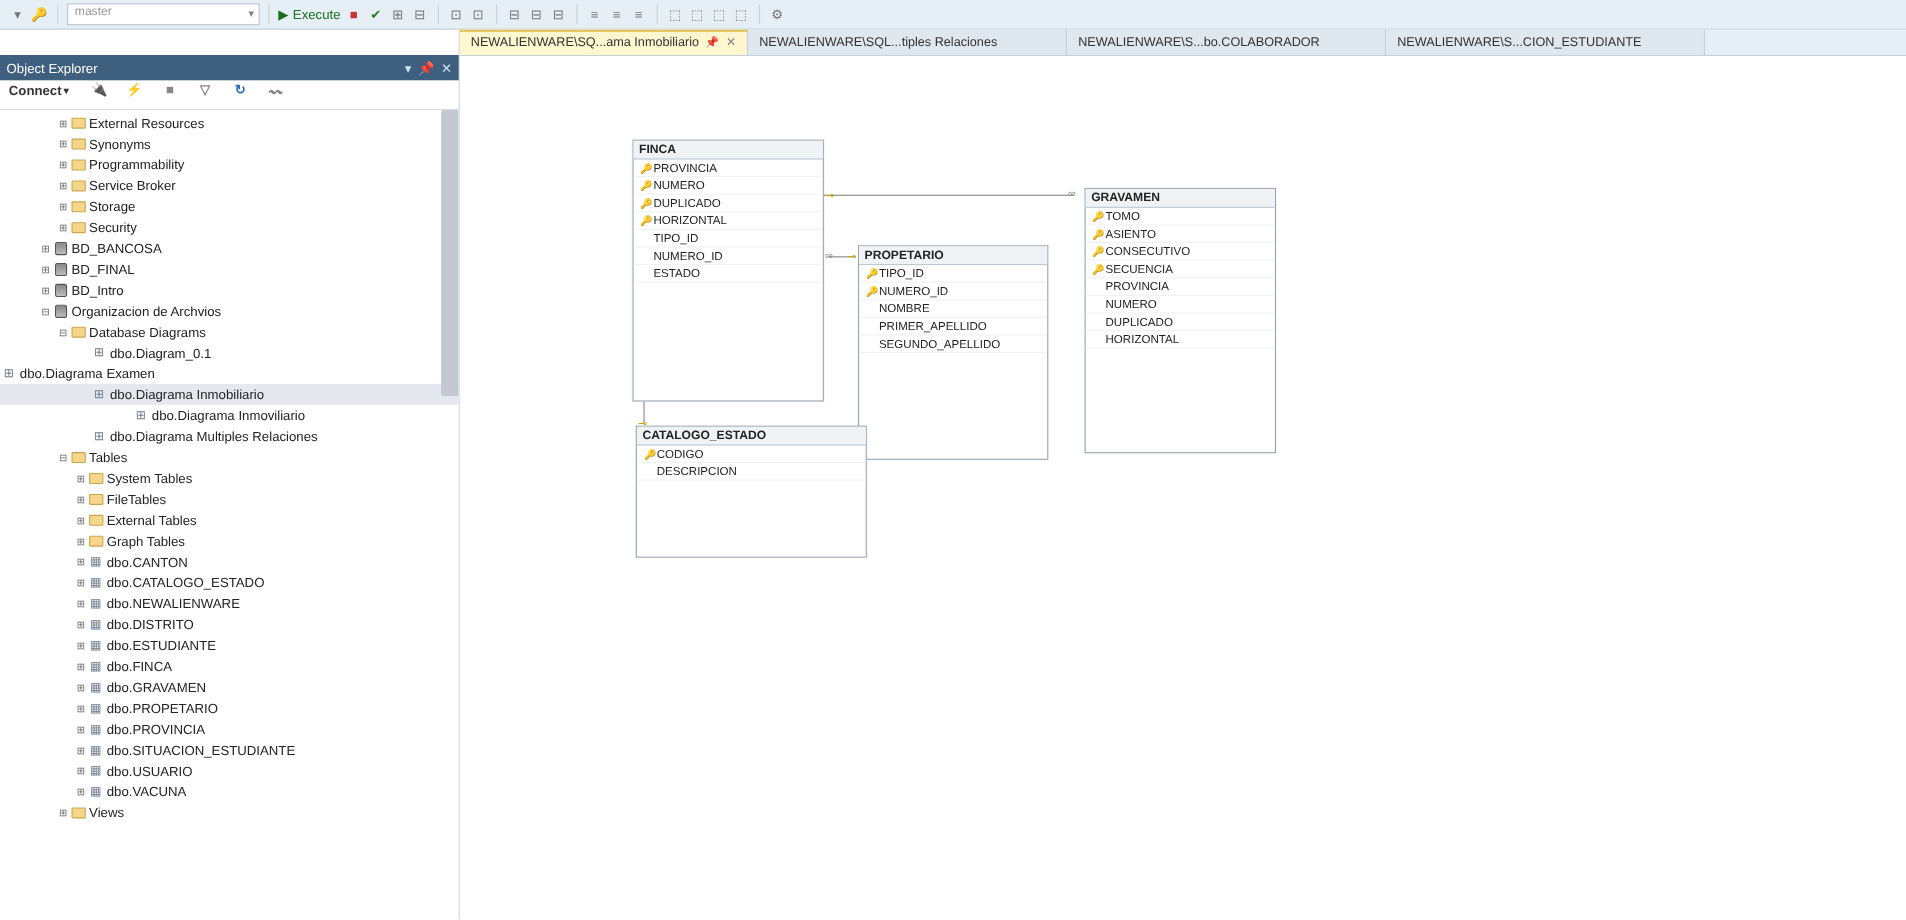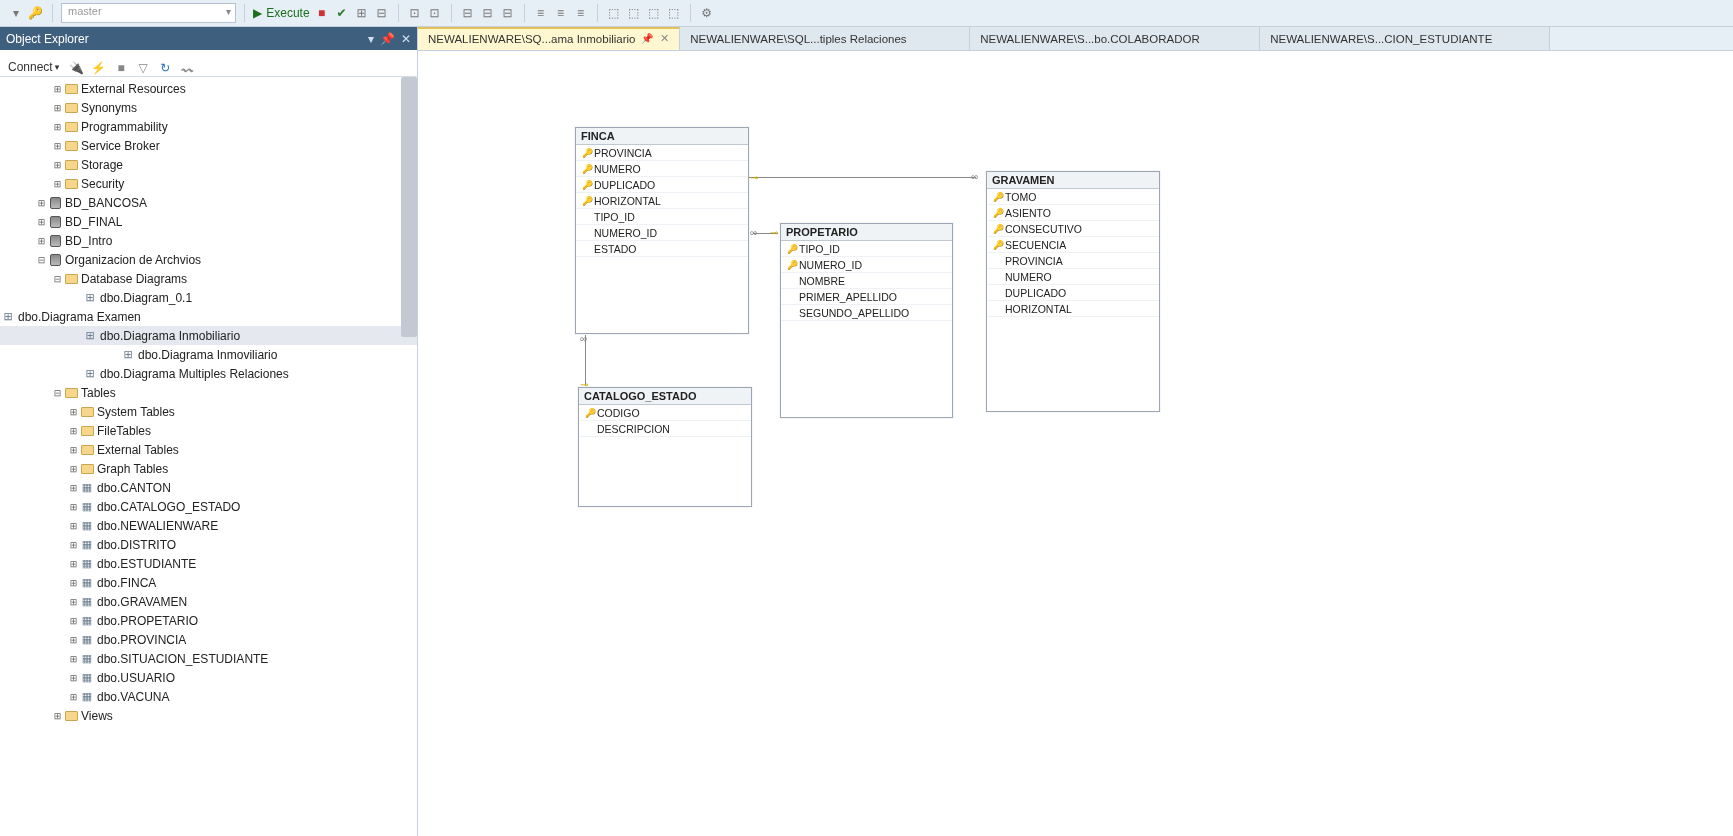--- a/index.html
+++ b/index.html
@@ -3,25 +3,25 @@
 <meta charset="utf-8">
 <style>
   * { box-sizing: border-box; margin:0; padding:0; }
   body { font-family: "Segoe UI", Tahoma, sans-serif; font-size:12px; color:#222; background:#fff; overflow:hidden; width:1733px; height:836px; }
   .top-toolbar { height:27px; background:#e6eef6; border-bottom:1px solid #c5d0dc; display:flex; align-items:center; padding-left:8px; gap:4px; }
   .tbicon { width:16px; height:16px; display:inline-flex; align-items:center; justify-content:center; color:#777; font-size:12px; }
   .combo { height:20px; border:1px solid #b6c2d2; background:#fff; font-size:11px; color:#999; padding:1px 20px 1px 6px; min-width:175px; position:relative; }
   .combo::after { content:"▾"; position:absolute; right:4px; top:2px; font-size:10px; color:#888; }
   .vsep { width:1px; height:18px; background:#c5d0dc; margin:0 4px; }
   .exec { color:#1a6f1a; font-size:12px; display:flex; align-items:center; gap:4px; }
-  .panel-title { height:23px; background:#3f5f7f; color:#fff; display:flex; align-items:center; padding:0 6px; justify-content:space-between; font-size:12px; }
+  .panel-title { height:23px; background:#3f5f7f; color:#fff; display:flex; align-items:center; padding:0 6px; justify-content:space-between; font-size:12px;margin-top:23px; }
   .panel-title .icons { display:flex; gap:6px; color:#cfe0f0; }
   .main { display:flex; height:calc(836px - 27px); }
   .sidebar { width:418px; border-right:1px solid #c5d0dc; display:flex; flex-direction:column; }
-  .connect-bar { height:27px; border-bottom:1px solid #d4dce5; display:flex; align-items:flex-end; padding:0 4px; gap:6px; }
+  .connect-bar { height:27px; border-bottom:1px solid #d4dce5; display:flex; align-items:flex-start; padding:0 4px; gap:16px;font-weight:bold; }
   .cb-btn { font-size:12px; color:#333; padding:2px 4px; display:flex; align-items:center; gap:2px; }
   .tree { flex:1; overflow:auto; padding:2px 0 6px 0; position:relative; }
   .scrollthumb { position:absolute; right:0; top:0; width:16px; height:260px; background:#c2c9d2; border-radius:2px; }
   .trow { display:flex; align-items:center; height:19px; padding-right:6px; white-space:nowrap; cursor:default; }
   .trow.selected { background:#e5e9ef; }
   .twister { width:11px; font-size:9px; color:#666; text-align:center; display:inline-block; }
   .ticon { width:16px; height:15px; display:inline-flex; align-items:center; justify-content:center; margin-right:2px; }
   .folder { background:#f5d68a; border:1px solid #caa74f; width:13px; height:10px; border-radius:1px; }
   .db { width:11px; height:12px; border:1px solid #555; border-radius:2px; background:linear-gradient(#888,#bbb); }
   .diagicon::before { content:"⊞"; color:#6b7d90; font-size:11px; }
@@ -332,21 +332,21 @@
       <div class="rel-h" style="left:330px;top:126px;width:228px;"></div>
       <div class="rel-h" style="left:335px;top:182px;width:25px;"></div>
       <div class="rel-v" style="left:167px;top:284px;height:51px;"></div>
       <span style="position:absolute;left:332px;top:121px;font-size:10px;color:#c9a400;">⊸</span>
       <span style="position:absolute;left:553px;top:120px;font-size:10px;color:#888;">∞</span>
       <span style="position:absolute;left:332px;top:176px;font-size:10px;color:#888;">∞</span>
       <span style="position:absolute;left:352px;top:176px;font-size:10px;color:#c9a400;">⊸</span>
       <span style="position:absolute;left:162px;top:282px;font-size:10px;color:#888;">∞</span>
       <span style="position:absolute;left:162px;top:328px;font-size:10px;color:#c9a400;">⊸</span>
 
-      <div class="entity" style="left:157px;top:76px;width:174px;height:207px;">
+      <div class="entity" style="left:157px;top:76px;width:174px;height:238px;">
         <div class="hdr">FINCA</div>
         <div id="finca-cols">
             <div class="col">
               <span class="keyicon">🔑</span>
               <span>PROVINCIA</span>
             </div>
             <div class="col">
               <span class="keyicon">🔑</span>
               <span>NUMERO</span>
             </div>
@@ -430,21 +430,21 @@
               <span class="keyicon"></span>
               <span>DUPLICADO</span>
             </div>
             <div class="col">
               <span class="keyicon"></span>
               <span>HORIZONTAL</span>
             </div>
           </div>
       </div>
 
-      <div class="entity" style="left:160px;top:336px;width:174px;height:120px;">
+      <div class="entity" style="left:160px;top:336px;width:210px;height:120px;">
         <div class="hdr">CATALOGO_ESTADO</div>
         <div id="catalogo-cols">
             <div class="col">
               <span class="keyicon">🔑</span>
               <span>CODIGO</span>
             </div>
             <div class="col">
               <span class="keyicon"></span>
               <span>DESCRIPCION</span>
             </div>

